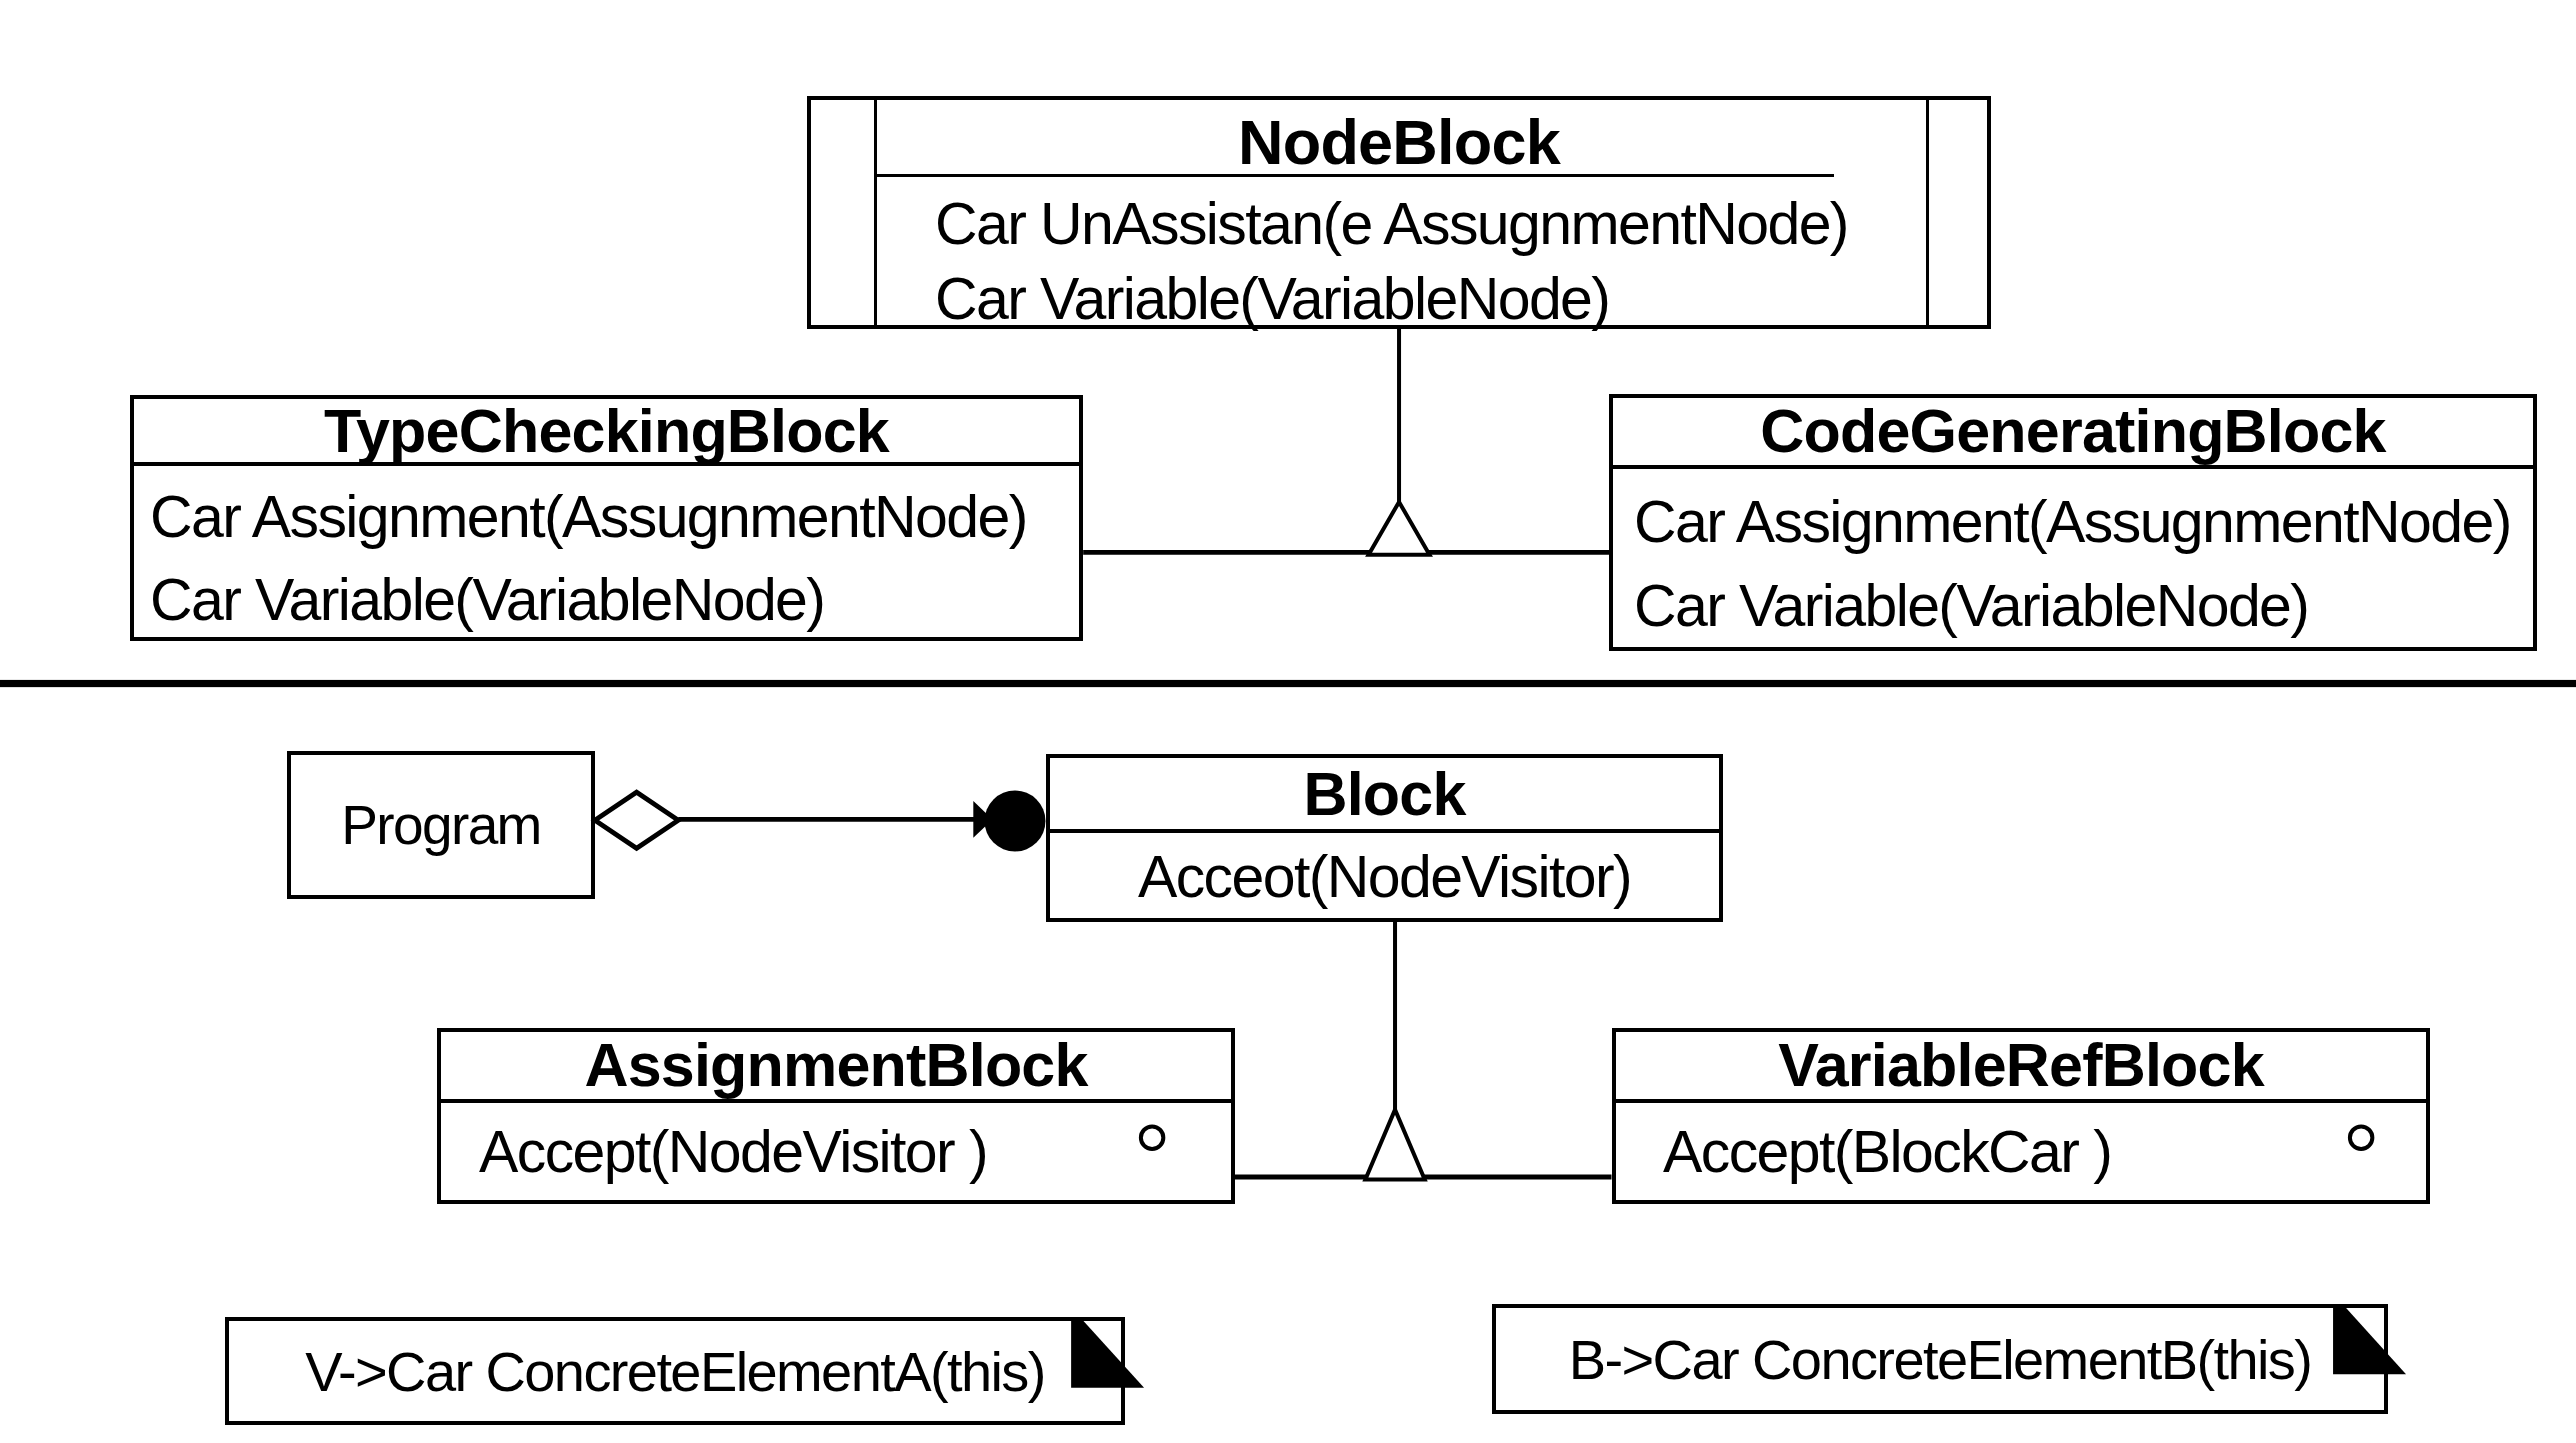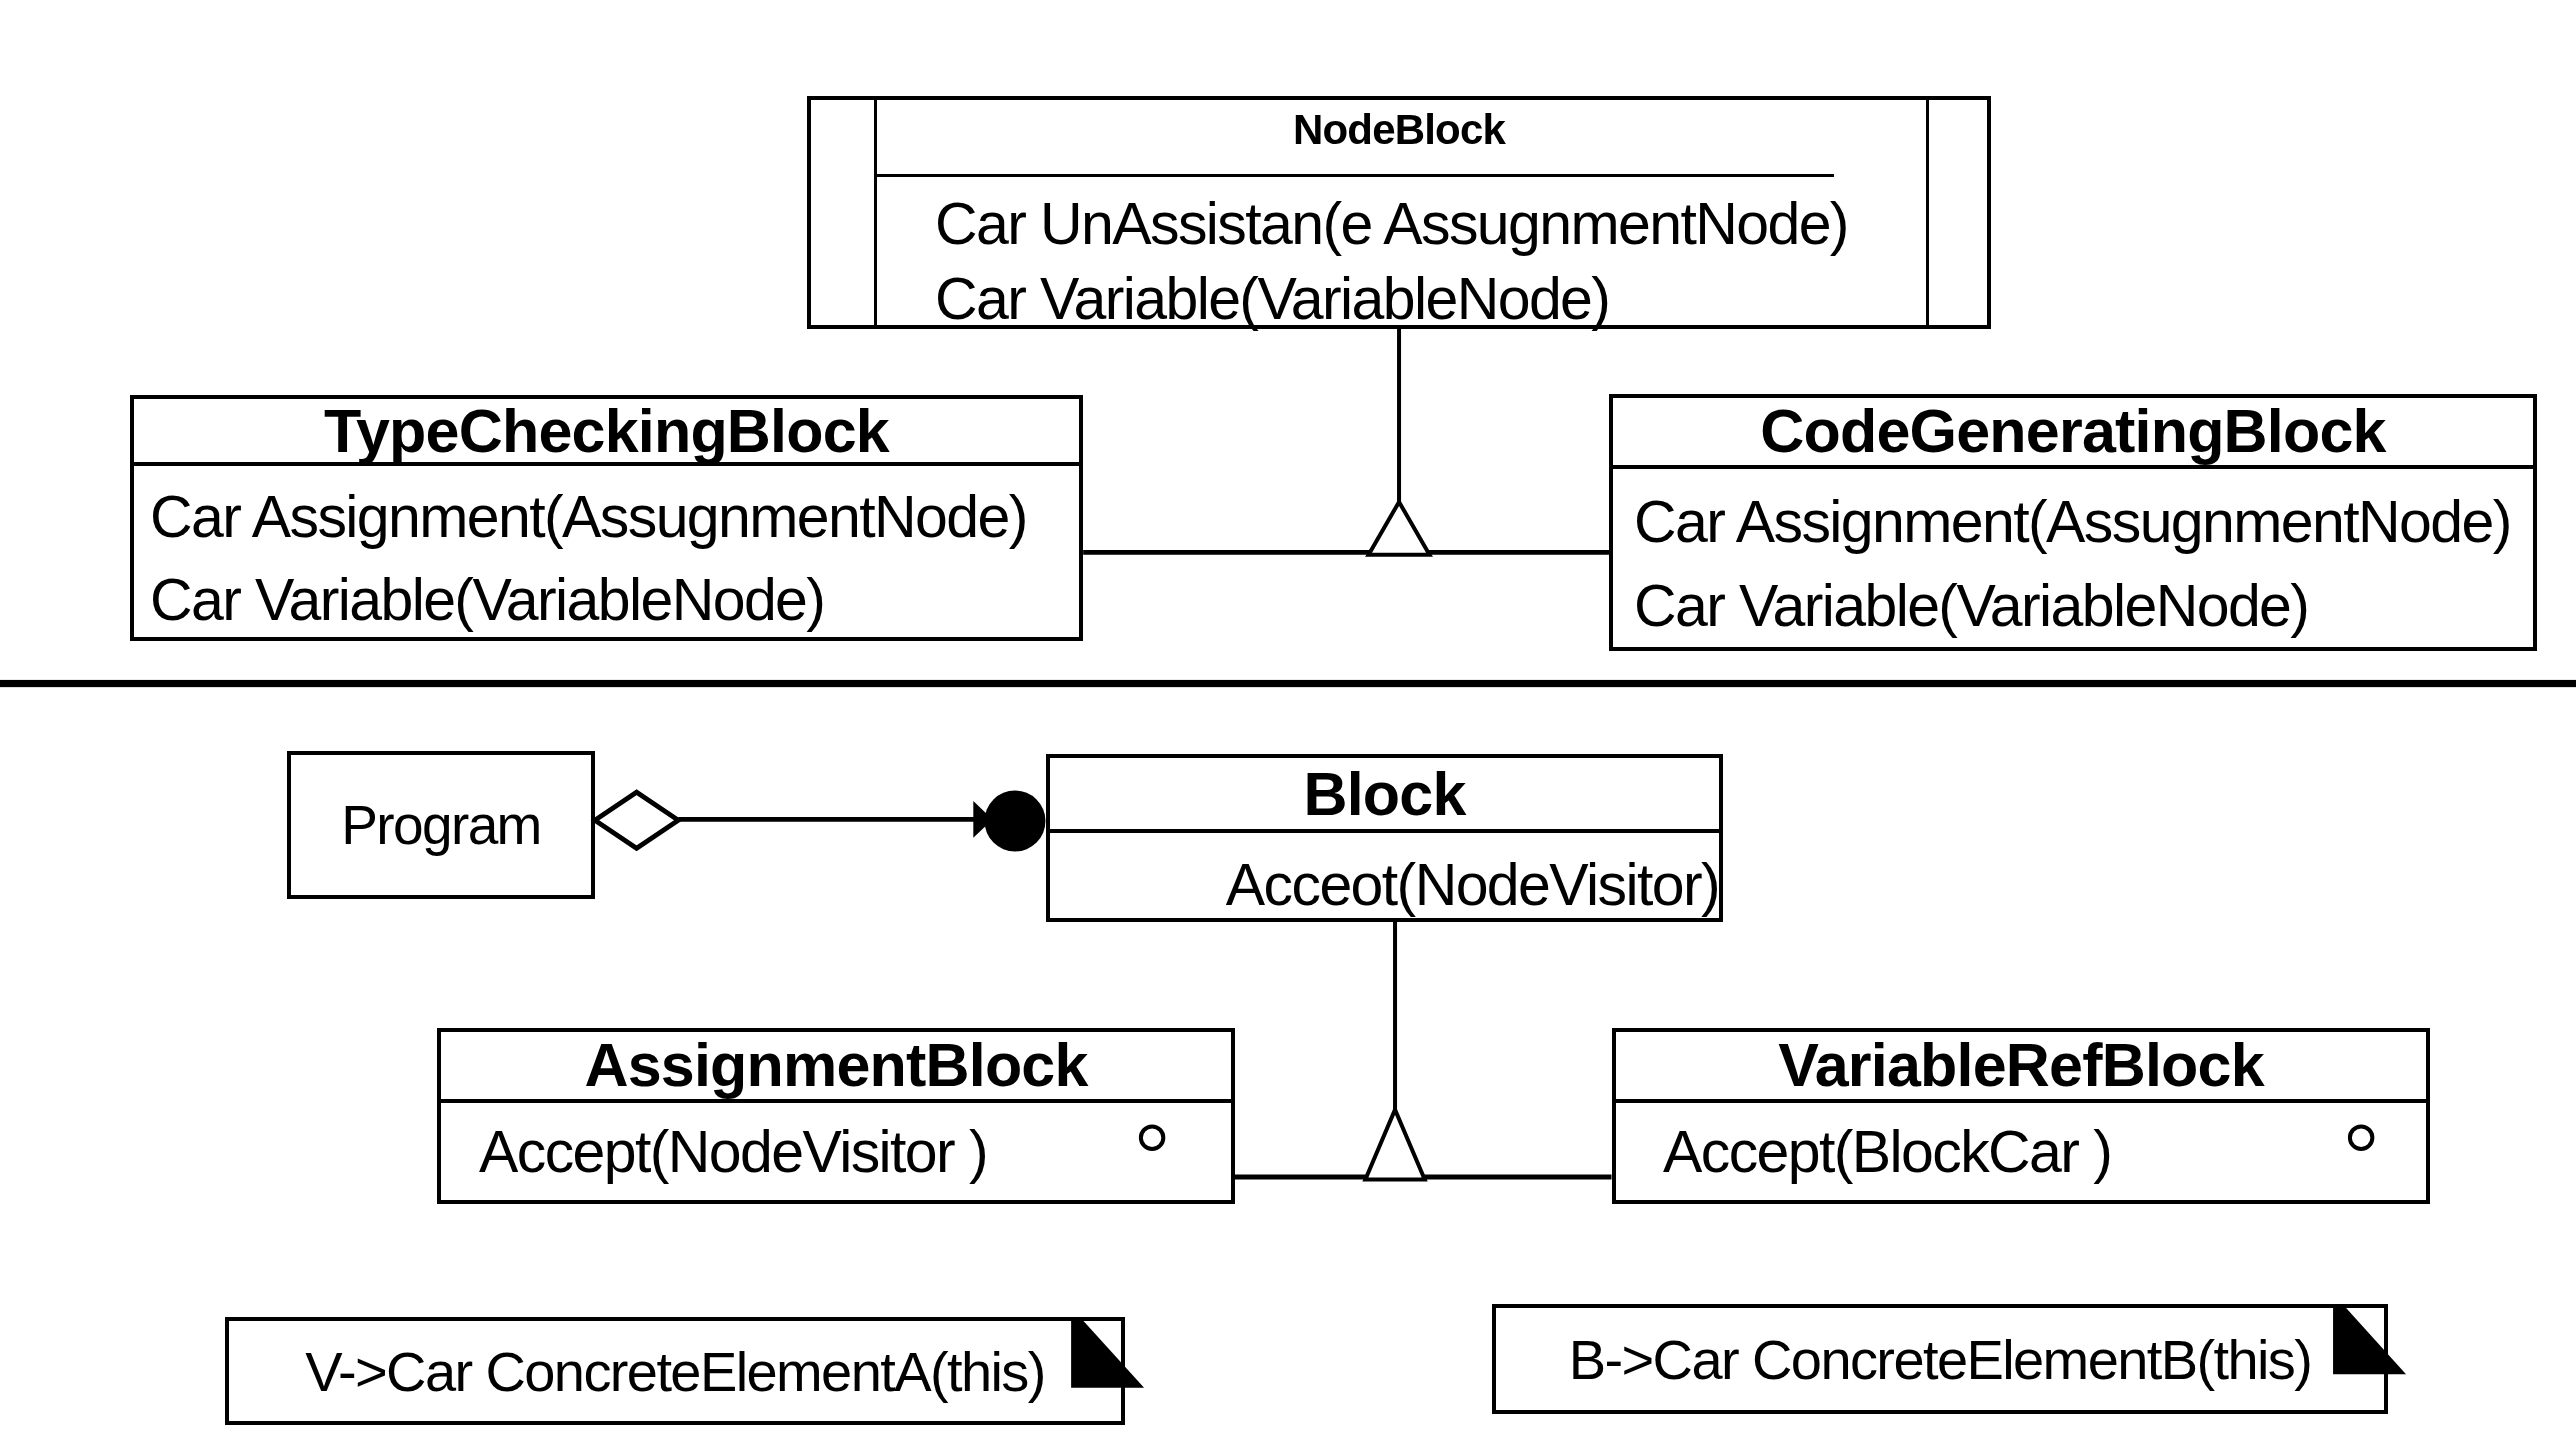--- a/index.html
+++ b/index.html
@@ -51,21 +51,21 @@
   .nb-sep {
     position: absolute;
     height: 3.2px;
     background: #000000;
   }
   .nb-title {
     position: absolute;
     left: 0; right: 0; top: 6.4px;
     text-align: center;
     font-weight: bold;
-    font-size: 42px;
+    font-size: 63px;
     letter-spacing: -0.8px;
   }
   .nb-methods {
     position: absolute;
     left: 124px; top: 87px;
     font-size: 59px;
     letter-spacing: -1.6px;
     line-height: 75px;
     white-space: nowrap;
   }
@@ -124,21 +124,21 @@
       <div>Car Variable(VariableNode)</div>
     </div>
   </div>
 
   <div class="program-box" style="left:287px; top:751px; width:308px; height:148px;">
     <span>Program</span>
   </div>
 
   <div class="cbox" style="left:1046px; top:754px; width:677px; height:168px;">
     <div class="cbox-title" style="height:75px; line-height:72px;">Block</div>
-    <div class="cbox-methods" style="padding-top:16px; text-align:right; line-height:72px;">
+    <div class="cbox-methods" style="padding-top:8px; text-align:center; line-height:72px;">
       <div>Acceot(NodeVisitor)</div>
     </div>
   </div>
 
   <div class="cbox" style="left:437px; top:1028px; width:798px; height:176px;">
     <div class="cbox-title" style="height:71px; line-height:67px;">AssignmentBlock</div>
     <div class="cbox-methods" style="padding:11.2px 0 0 38px; line-height:76px;">
       <div>Accept(NodeVisitor )</div>
     </div>
   </div>

